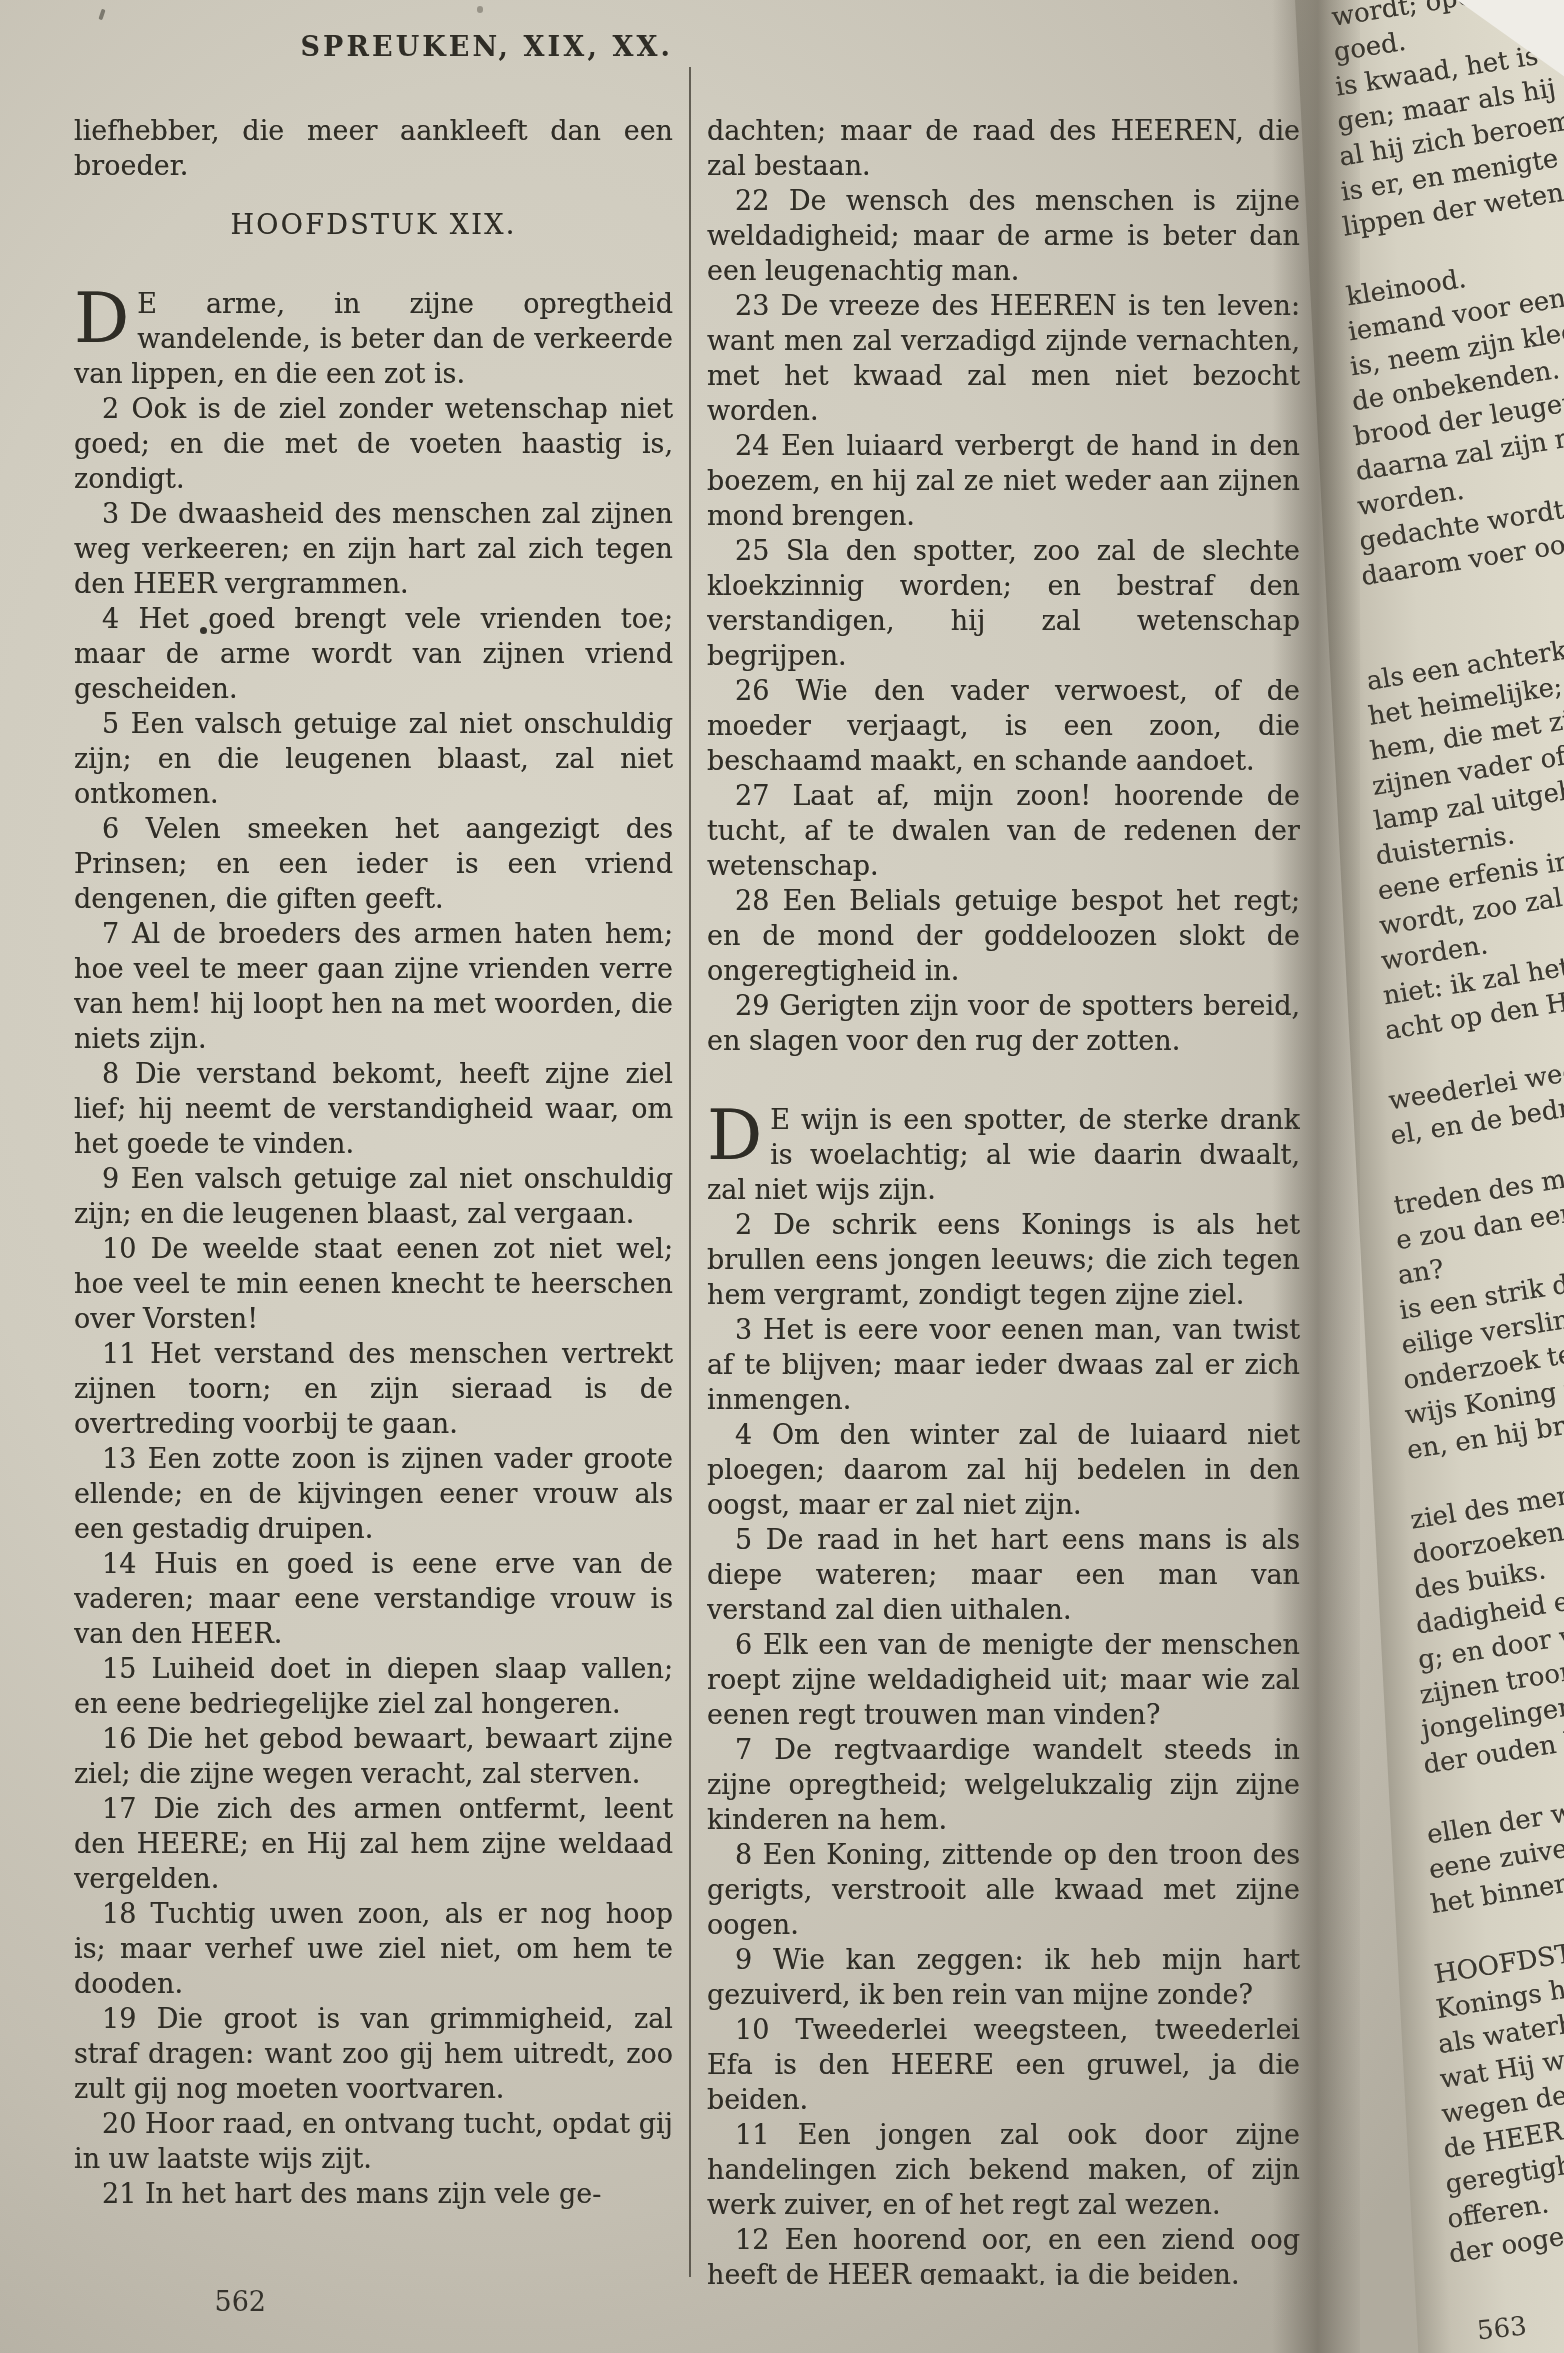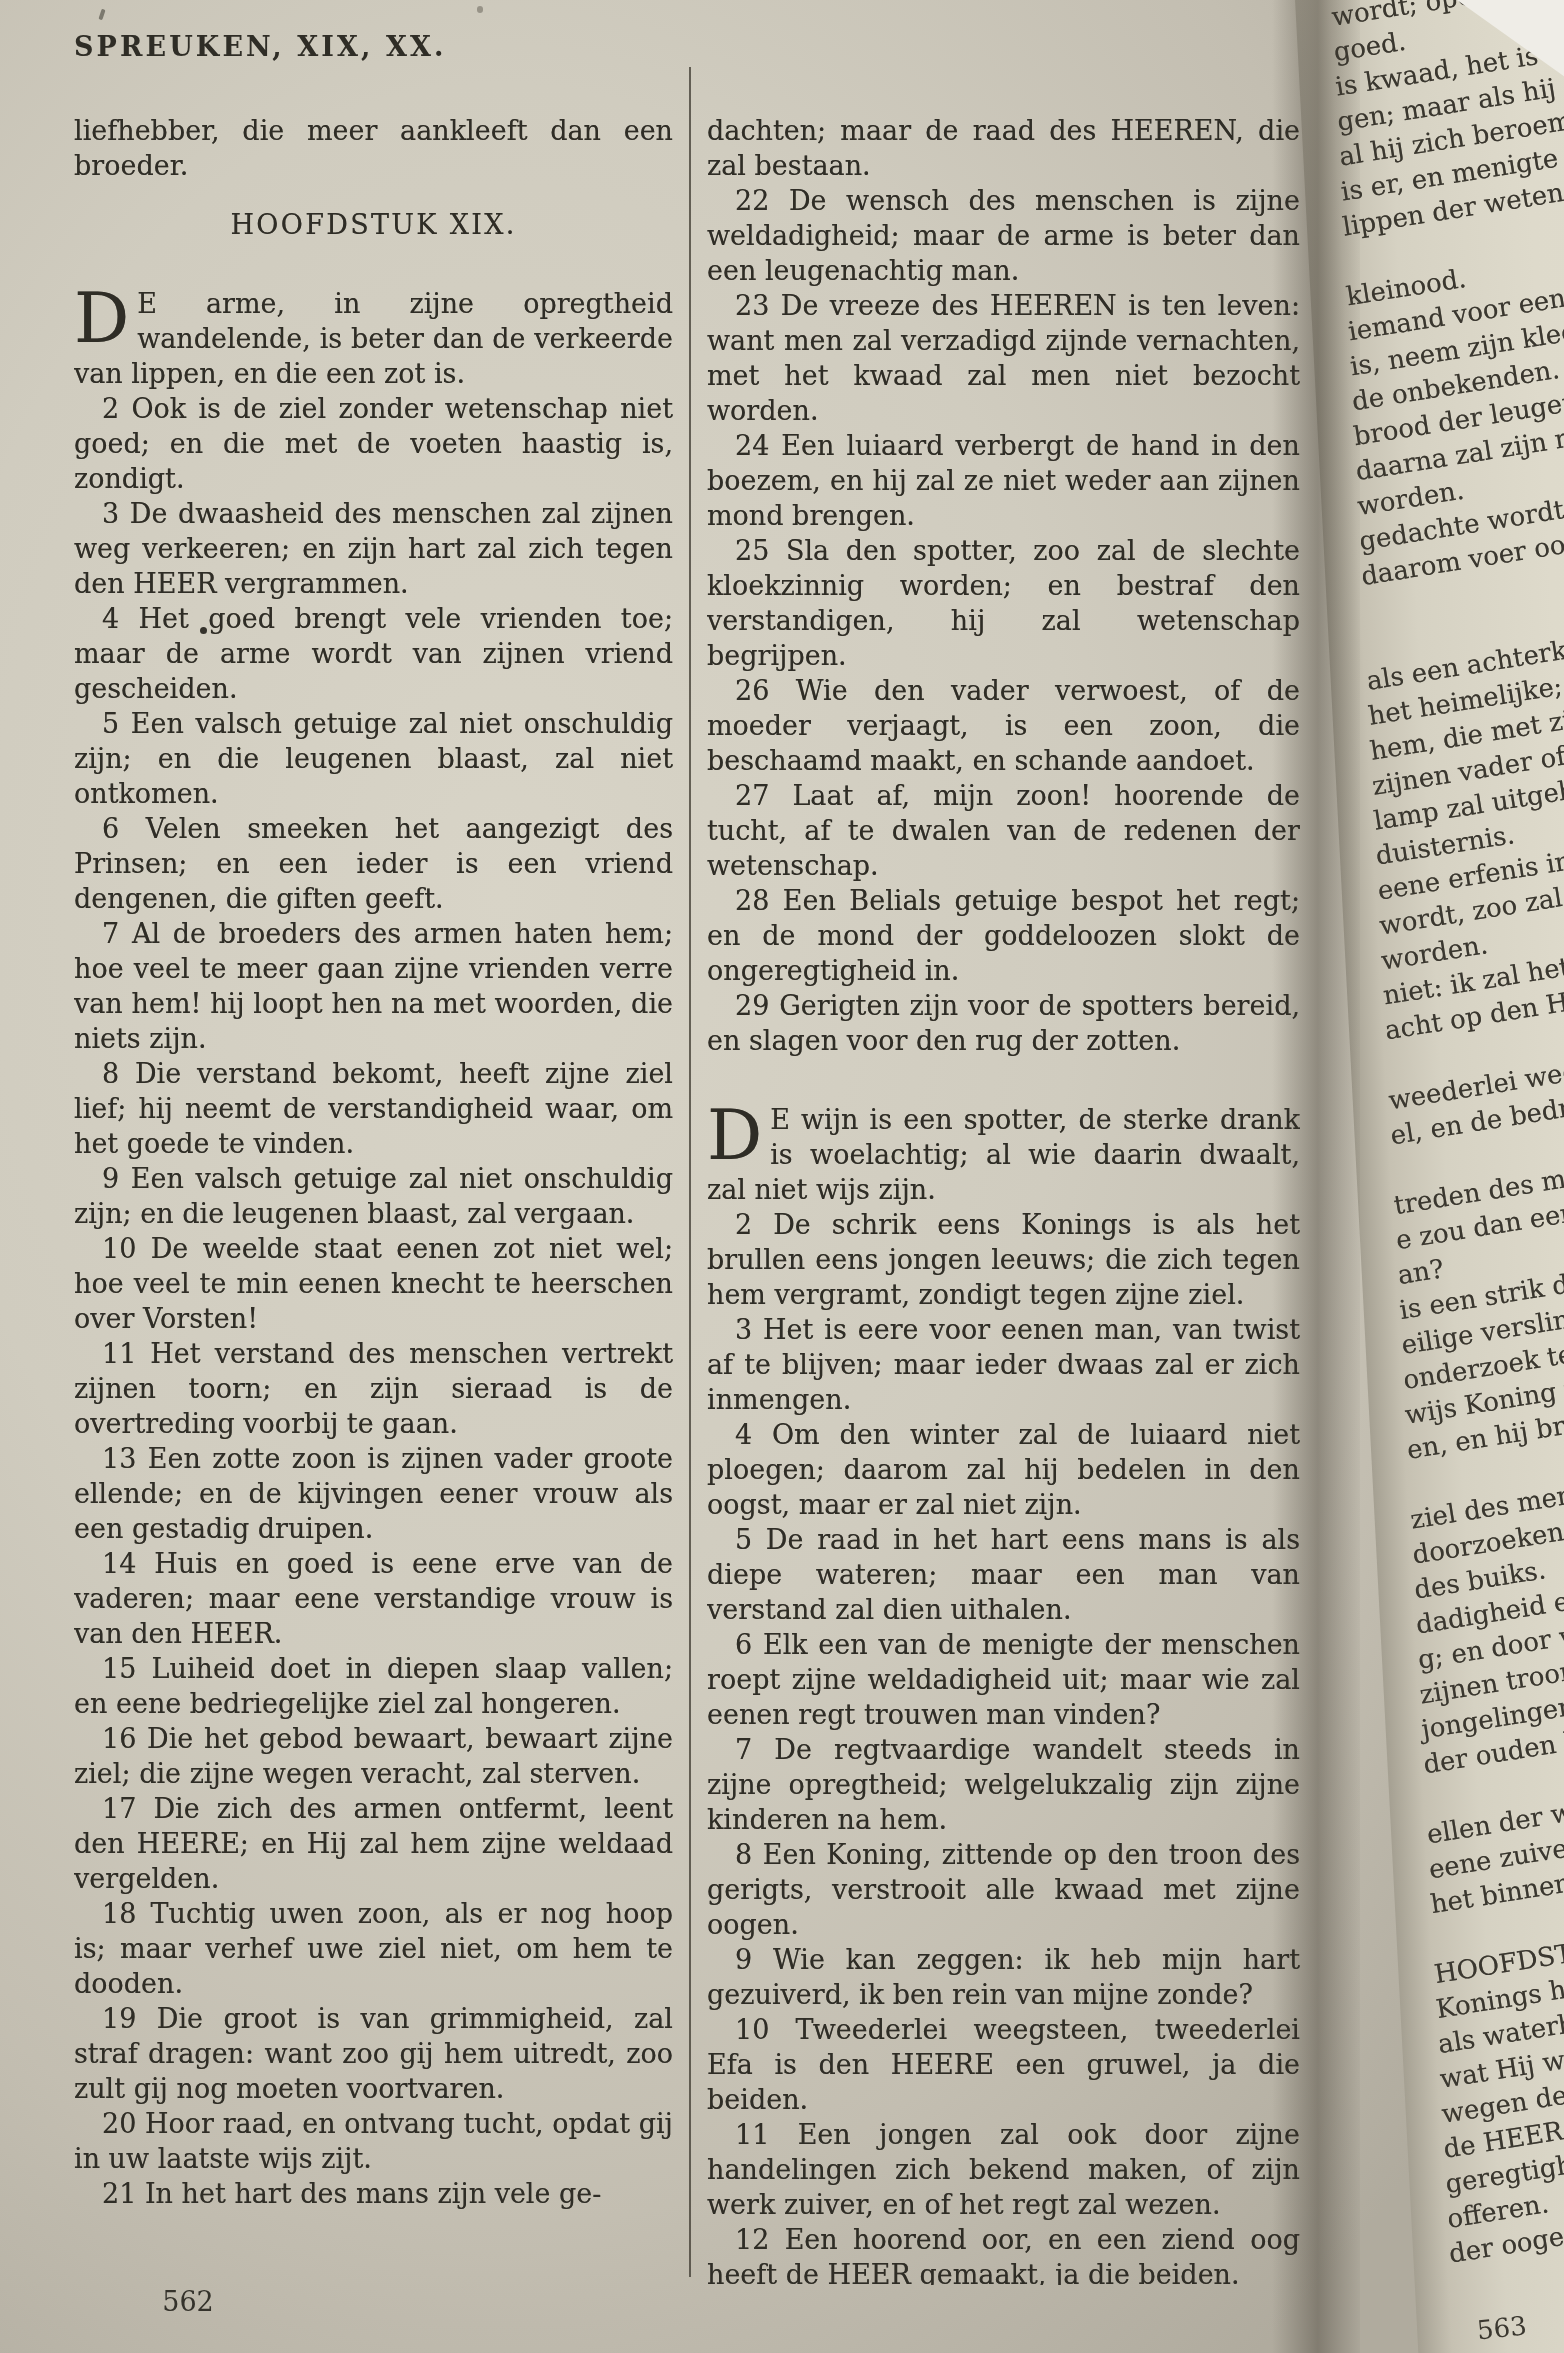--- a/index.html
+++ b/index.html
@@ -8,21 +8,21 @@
     background:#b2ada1;
     font-family:"DejaVu Serif","Liberation Serif",serif;
     box-shadow: inset 0 0 110px rgba(40,35,25,0.28);
   }
   .main-page {
     position:absolute; left:0; top:0; width:1565px; height:2354px; z-index:1;
     background: radial-gradient(ellipse 1291px 1800px at 32% 38%,
       var(--paper_light,#d8d4c7) 0%, #d0ccbf 45%, #c3beb1 74%, var(--paper_dark,#b0ab9e) 100%);
   }
   .running-head {
-    position:absolute; left:74px; top:31px; width:599px; text-align:left;
+    position:absolute; left:74px; top:31px; width:599px; text-align:right;
     font-size:27px; font-weight:700; letter-spacing:3.1px; color:var(--ink,#2f2d26);
   }
   .col {
     position:absolute; top:69px; width:599px; height:2216px; overflow:hidden;
     font-size:27px; line-height:35px; color:var(--ink,#2f2d26);
     text-align:justify; text-shadow:0 0 0.5px rgba(45,42,35,0.55);
   }
   .col-left  { left:74px; }
   .col-right { left:707px; width:593px; }
   .verse { margin:0; text-indent:28px; }
@@ -33,21 +33,21 @@
   }
   .dropcap {
     float:left; font-size:69px; line-height:56px; padding:4.7px 7.8px 0 0;
     color:var(--ink,#2f2d26); font-weight:400;
   }
   .column-divider {
     position:absolute; left:689px; top:67px; width:1.6px; height:2210px;
     background:rgba(62,57,48,0.75); z-index:2;
   }
   .page-number {
-    position:absolute; left:110px; top:2286px; width:156px; text-align:center;
+    position:absolute; left:110px; top:2286px; width:156px; text-align:right;
     font-size:27px; color:#34322b; z-index:2;
   }
   .next-page {
     position:absolute; left:1293px; top:-39px; width:563px; height:2567px;
     transform:rotate(-3deg); transform-origin:0 0; z-index:2;
     padding:41px 0 0 36px; box-sizing:border-box;
     background:linear-gradient(90deg,#a5a092 0%,#c6c1b2 6%,#d6d2c3 16%,var(--next_paper,#dedacb) 40%,#e1ddcf 100%);
   }
   .fragment-line {
     font-size:26px; line-height:35px; min-height:35px; white-space:nowrap;

